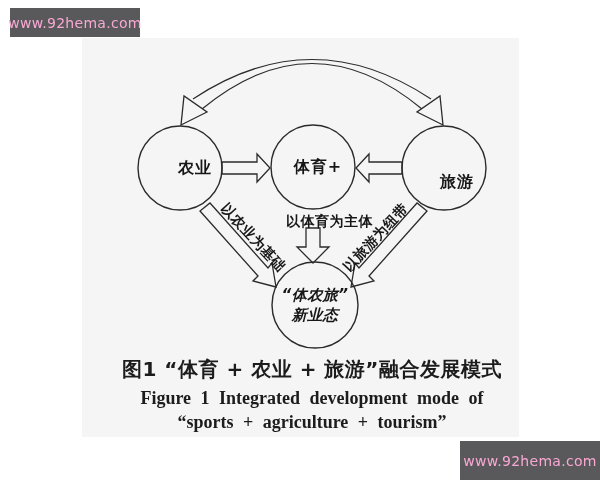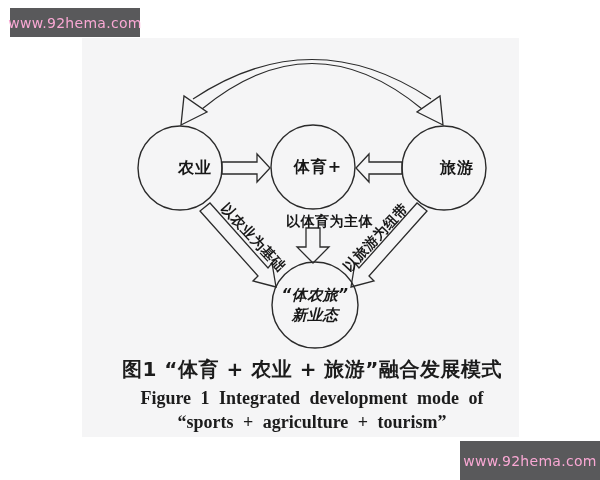--- a/index.html
+++ b/index.html
@@ -61,21 +61,21 @@
   <polygon class="arrow" points="417,203 359,268 355,263 351,287 374,281 369,276 427,211"></polygon>
 
   <circle class="node-stroke" cx="180" cy="168" r="42"></circle>
   <circle class="node-stroke" cx="313" cy="167" r="42"></circle>
   <circle class="node-stroke" cx="444" cy="168" r="42"></circle>
   <circle class="node-stroke" cx="315" cy="305" r="43"></circle>
 </svg>
 
 <div class="lbl node-lbl" style="left:140px;top:158px;width:80px;">农业</div>
 <div class="lbl node-lbl" style="left:273px;top:157px;width:60px;">体育+</div>
-<div class="lbl node-lbl" style="left:404px;top:158px;width:76px;">旅游</div>
+<div class="lbl node-lbl" style="left:404px;top:172px;width:76px;">旅游</div>
 <div class="lbl fusion-lbl" style="left:255px;top:285px;width:120px;font-style:italic;">“体农旅”
 新业态</div>
 
 <div class="lbl edge-lbl" style="left:253px;top:213px;width:120px;text-align:right;">以体育为主体</div>
 <div class="lbl edge-lbl rot-l" style="left:193px;top:229px;width:120px;">以农业为基础</div>
 <div class="lbl edge-lbl rot-r" style="left:316px;top:229px;width:120px;">以旅游为纽带</div>
 
 <div class="cap cap-zh">图1  “体育 + 农业 + 旅游”融合发展模式</div>
 <div class="cap cap-en cap-en1">Figure 1   Integrated development mode of</div>
 <div class="cap cap-en cap-en2">“sports + agriculture + tourism”</div>

